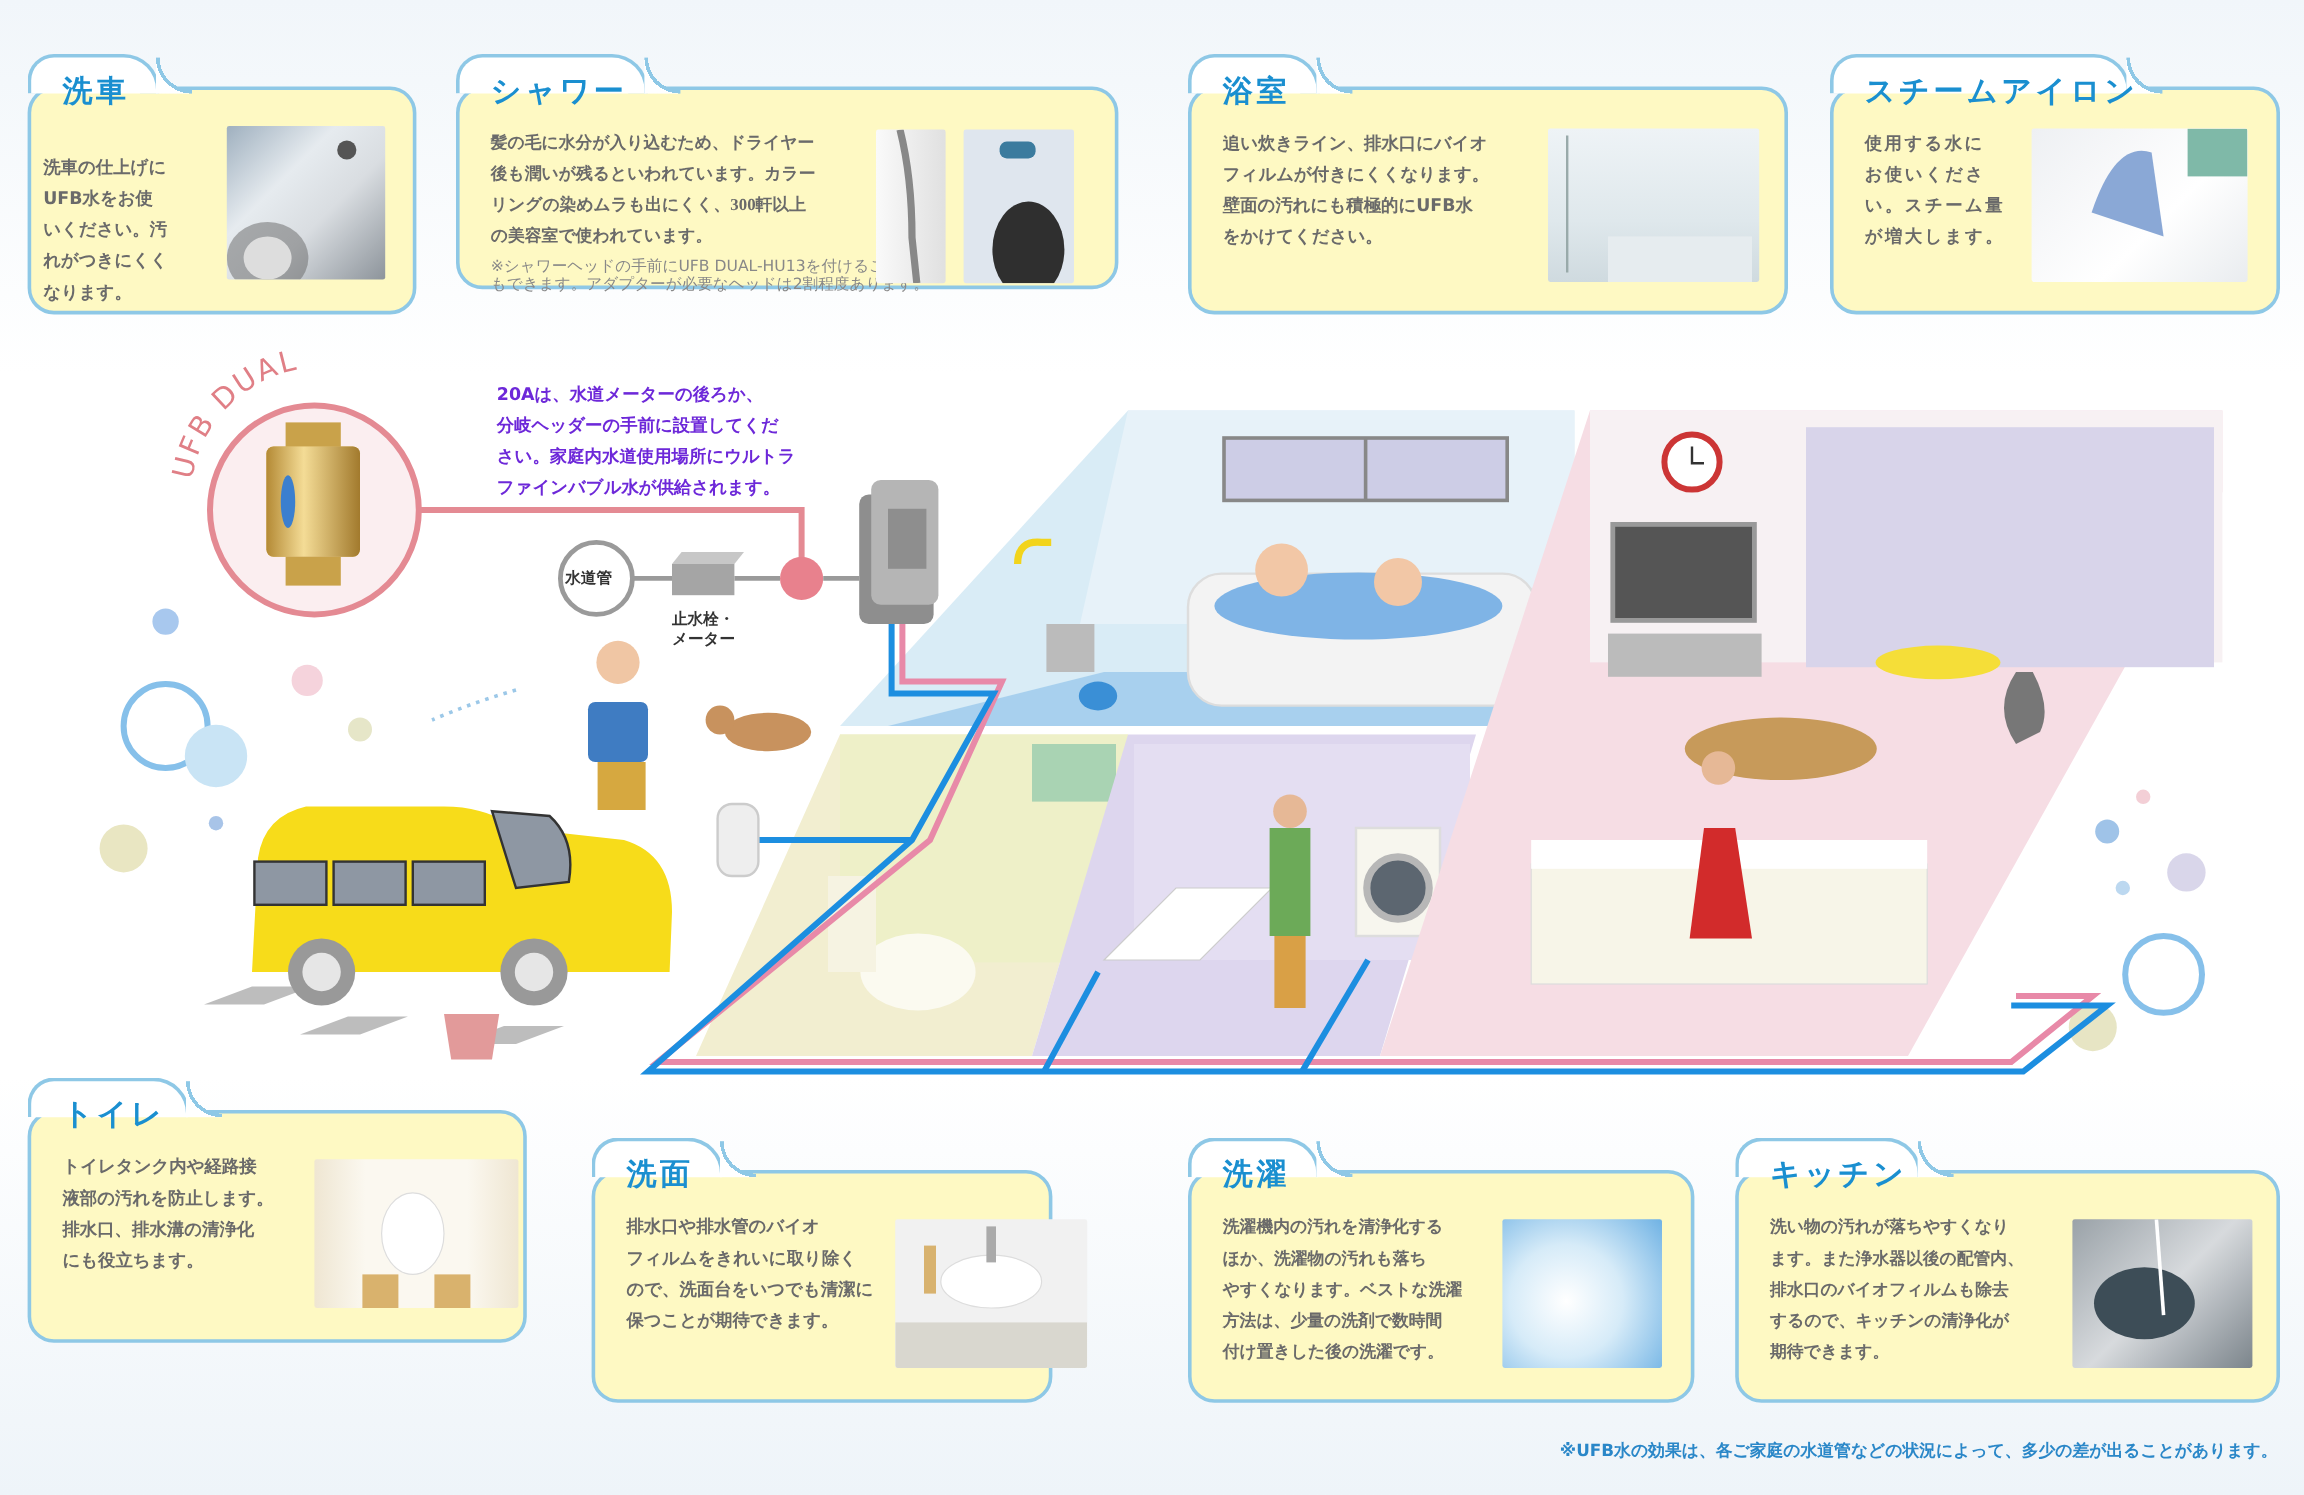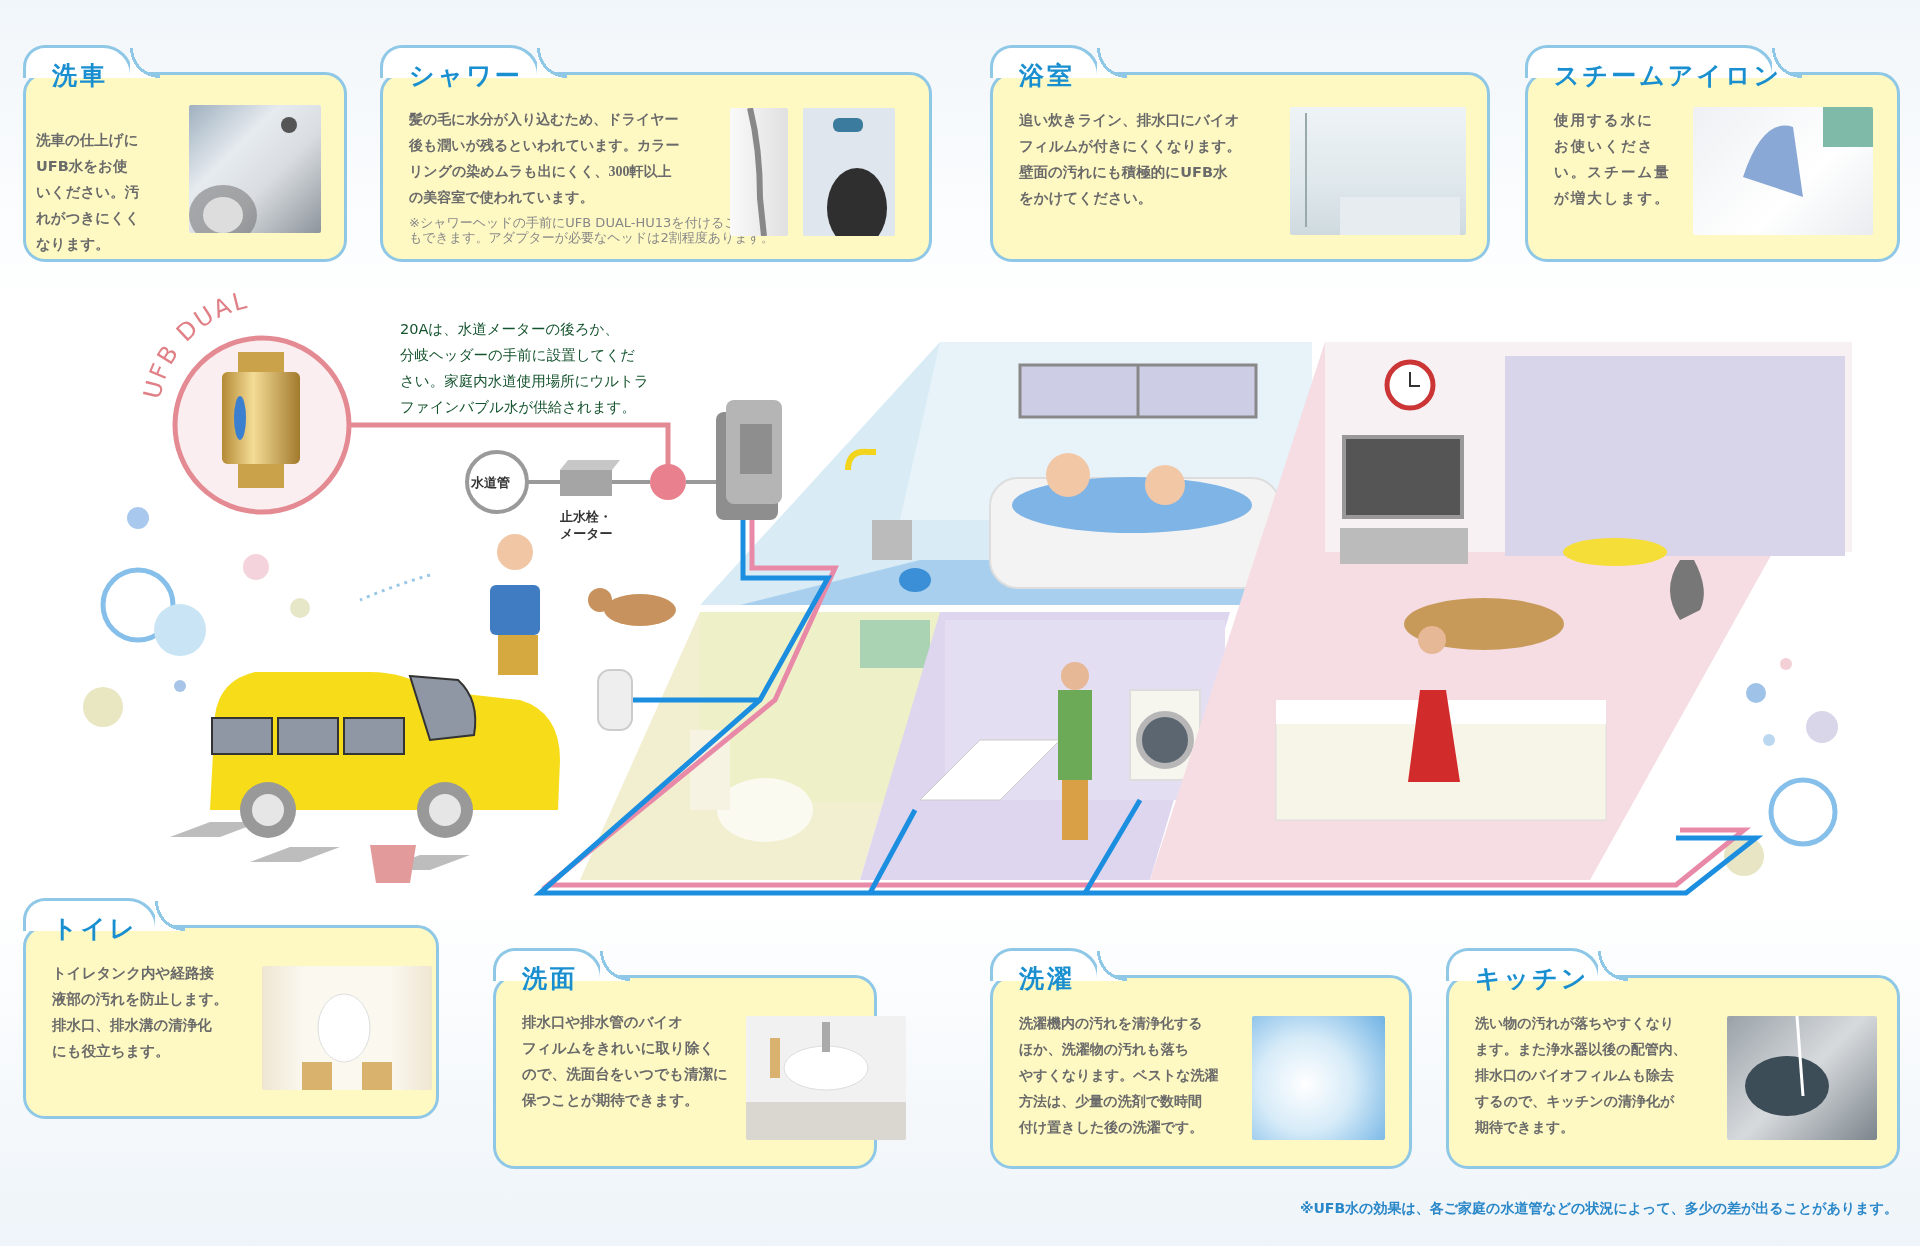--- a/index.html
+++ b/index.html
@@ -63,25 +63,25 @@
   }
   .footnote {
     position: absolute;
     right: 22px; bottom: 28px;
     font-size: 14px;
     color: #2a87c8;
     font-weight: bold;
   }
   .pink-text {
     position: absolute;
-    left: 400px; top: 316px;
+    left: 414px; top: 316px;
     font-size: 14.5px;
     line-height: 26px;
-    color: #14532d;
-    font-weight: normal;
+    color: #6d28d9;
+    font-weight: bold;
     white-space: pre-line;
   }
   .scene { position: absolute; left: 0; top: 0; width: 1920px; height: 1246px; pointer-events: none; }
   .label-dark {
     position: absolute;
     font-size: 14px;
     font-weight: bold;
     color: #333;
     white-space: pre-line;
     line-height: 17px;
@@ -237,21 +237,21 @@
 なります。</div>
   <div class="photo" style="left:163px; top:30px; width:132px; height:128px; background: linear-gradient(135deg,#9fb0bf 0%,#e6ebef 35%,#d9dde1 60%,#8d949b 100%);">
     <svg width="132" height="128" viewBox="0 0 132 128">
         <ellipse cx="34" cy="110" rx="34" ry="30" fill="#666" opacity="0.5"></ellipse>
         <ellipse cx="34" cy="110" rx="20" ry="18" fill="#ddd"></ellipse>
         <circle cx="100" cy="20" r="8" fill="#555"></circle>
       </svg>
   </div>
 </div>
 
-<div class="card" style="left:380px; top:72px; width:552px; height:190px;">
+<div class="card" style="left:380px; top:72px; width:552px; height:169px;">
   <div class="tab" style="width:160px;"></div>
   <div class="card-title">シャワー</div>
   <div class="card-body" style="left:26px; top:32px; font-size:14px;font-family:Liberation Serif, serif;">髪の毛に水分が入り込むため、ドライヤー
 後も潤いが残るといわれています。カラー
 リングの染めムラも出にくく、300軒以上
 の美容室で使われています。</div>
   <div class="card-note" style="left:26px; top:140px;">※シャワーヘッドの手前にUFB DUAL-HU13を付けること
 もできます。アダプターが必要なヘッドは2割程度あります。</div>
   <div class="photo" style="left:347px; top:33px; width:58px; height:128px; background: linear-gradient(90deg,#fafafa,#e0e0e0);">
     <svg width="58" height="128">
@@ -322,21 +322,21 @@
 にも役立ちます。</div>
   <div class="photo" style="left:236px; top:38px; width:170px; height:124px; background: linear-gradient(90deg,#efe6d2 0%,#fbf8f0 25%,#fbf8f0 75%,#efe6d2 100%);">
     <svg width="170" height="124">
         <ellipse cx="82" cy="62" rx="26" ry="34" fill="#fff" stroke="#ddd"></ellipse>
         <rect x="40" y="96" width="30" height="28" fill="#d9b26d"></rect>
         <rect x="100" y="96" width="30" height="28" fill="#d9b26d"></rect>
       </svg>
   </div>
 </div>
 
-<div class="card" style="left:493px; top:975px; width:384px; height:194px;font-family:Liberation Mono, monospace;">
+<div class="card" style="left:493px; top:975px; width:384px; height:194px;">
   <div class="tab" style="width:110px;"></div>
   <div class="card-title">洗面</div>
   <div class="card-body" style="left:26px; top:32px;">排水口や排水管のバイオ
 フィルムをきれいに取り除く
 ので、洗面台をいつでも清潔に
 保つことが期待できます。</div>
   <div class="photo" style="left:250px; top:38px; width:160px; height:124px; background:#f1f1f1;">
     <svg width="160" height="124">
         <ellipse cx="80" cy="52" rx="42" ry="22" fill="#fff" stroke="#ddd"></ellipse>
         <rect x="76" y="6" width="8" height="30" fill="#aaa"></rect>

